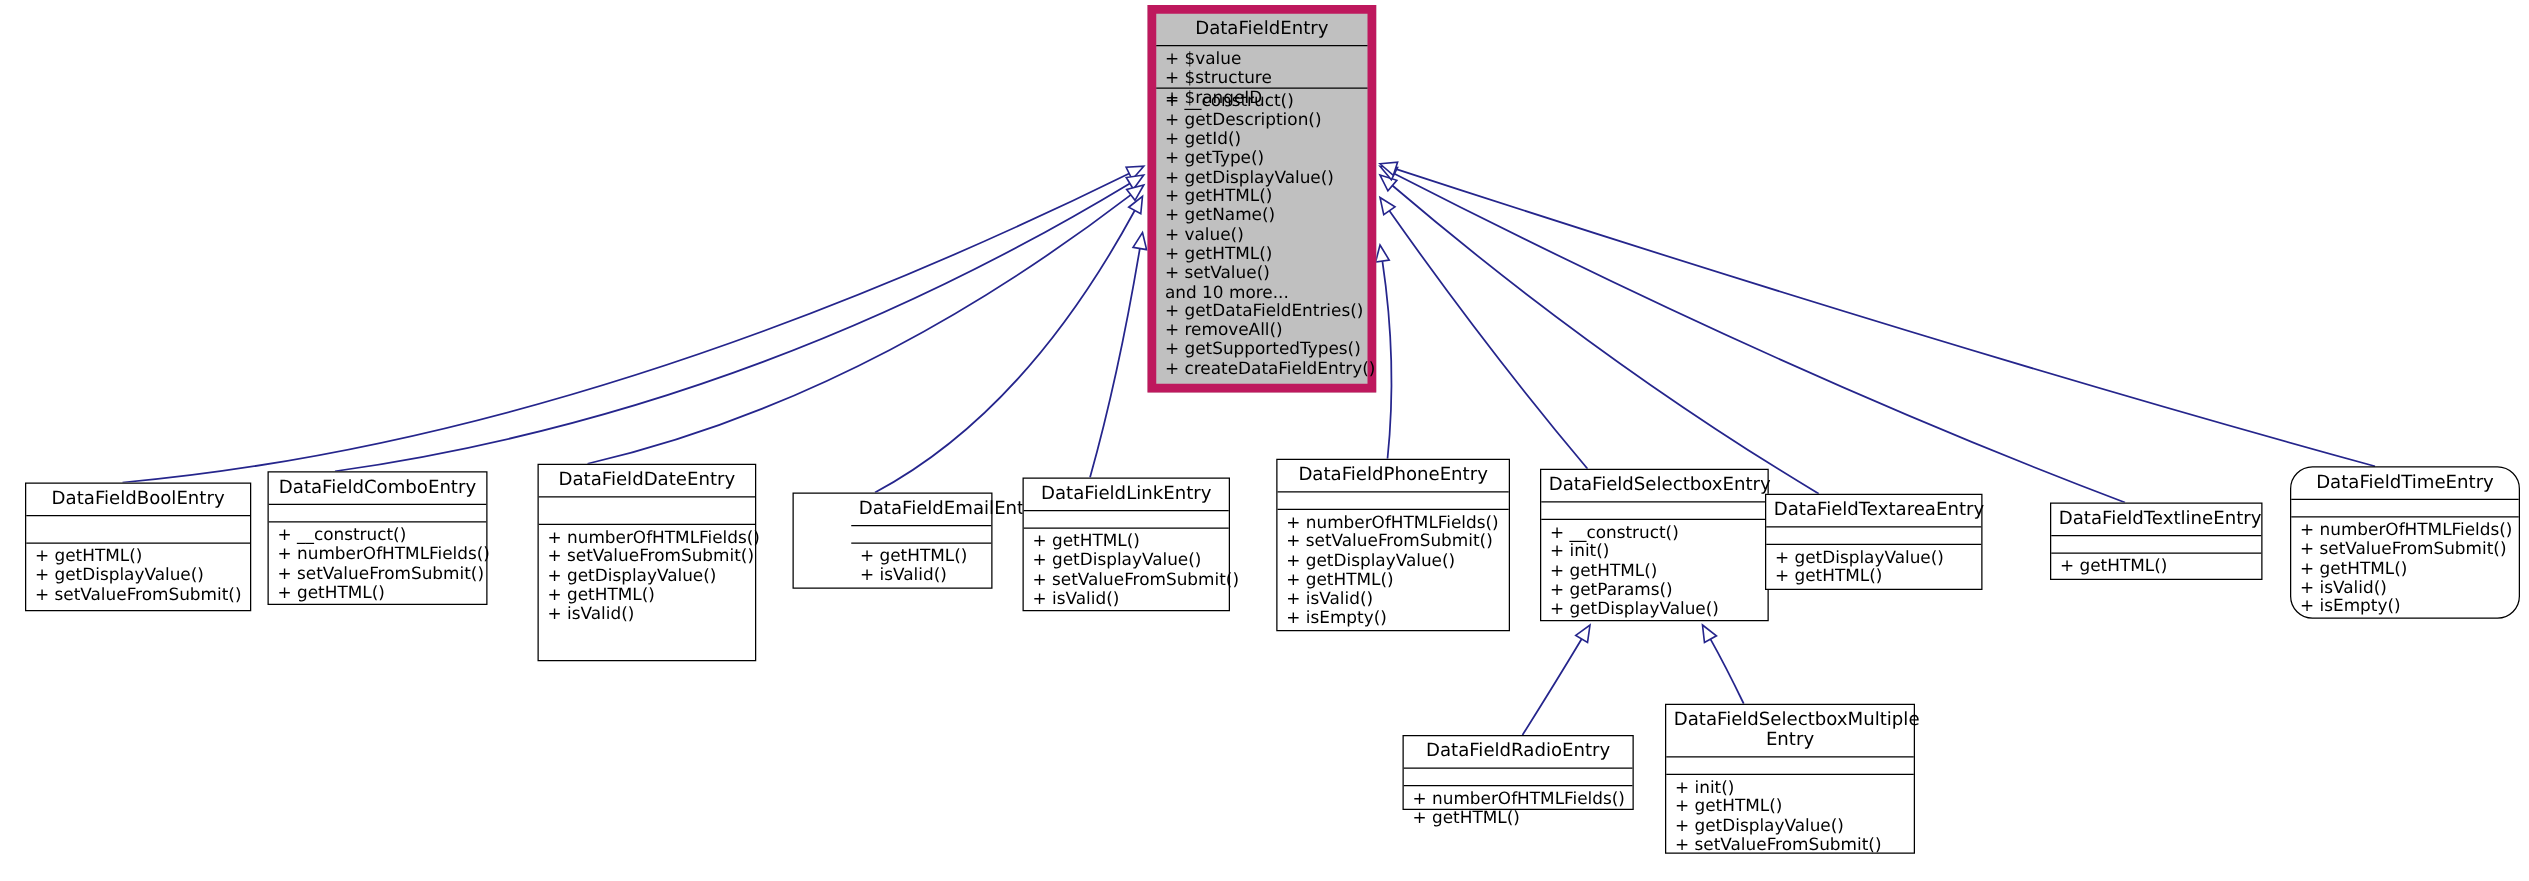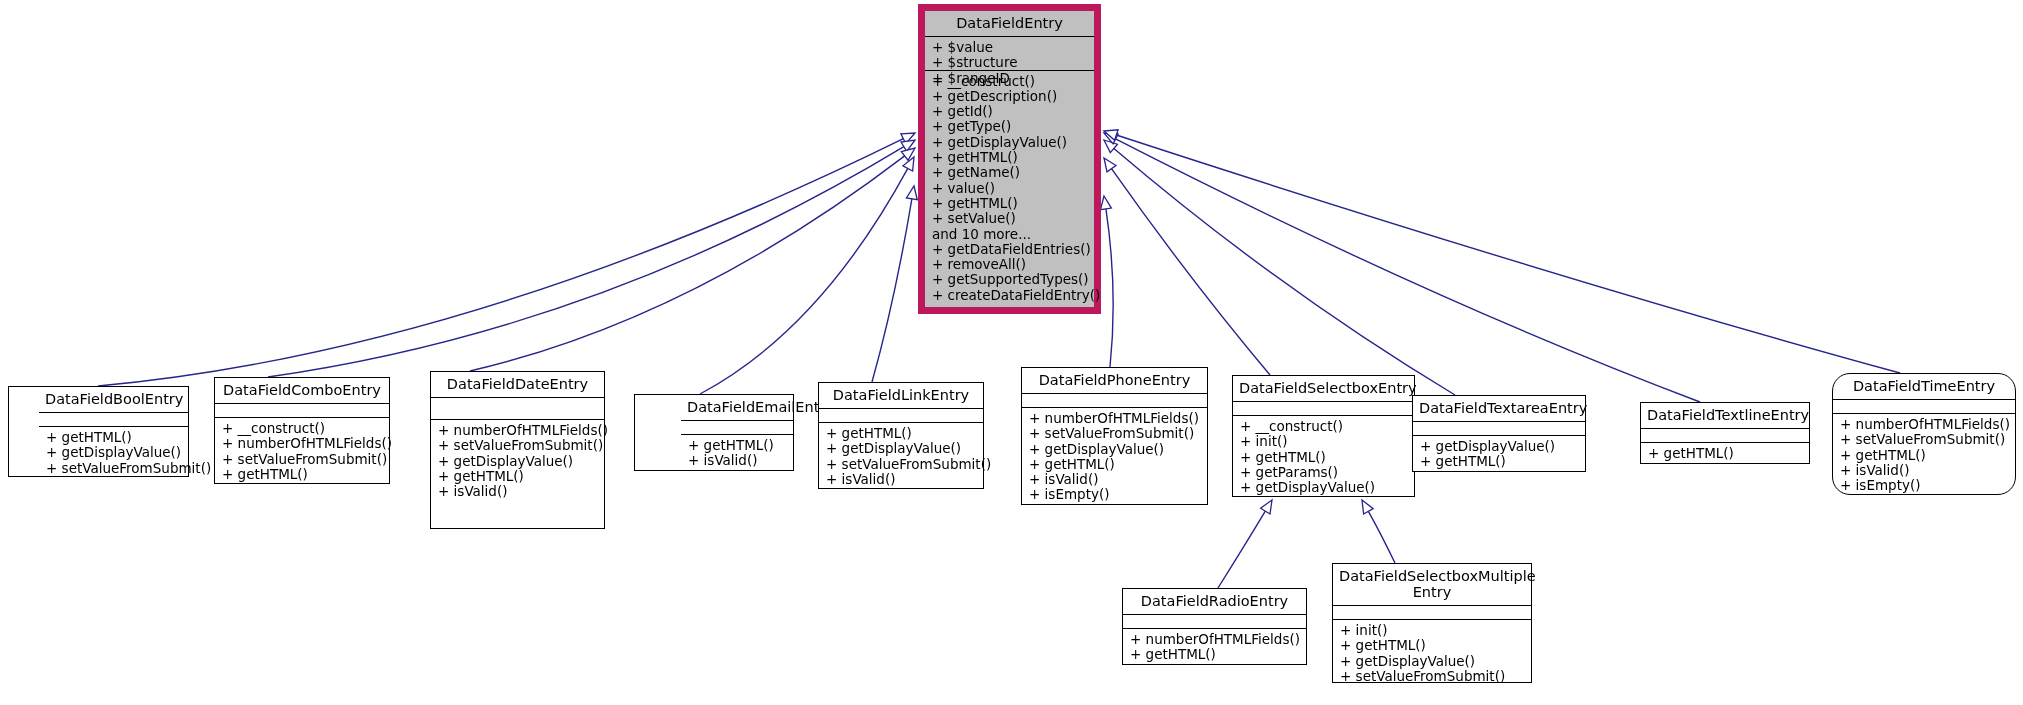--- a/index.html
+++ b/index.html
@@ -141,21 +141,21 @@
           <div class="uml-row">+ value()</div>
           <div class="uml-row">+ getHTML()</div>
           <div class="uml-row">+ setValue()</div>
           <div class="uml-row more">and 10 more...</div>
           <div class="uml-row">+ getDataFieldEntries()</div>
           <div class="uml-row">+ removeAll()</div>
           <div class="uml-row">+ getSupportedTypes()</div>
           <div class="uml-row">+ createDataFieldEntry()</div>
         </div>
       </div>
-      <div class="uml-class" style="left: 8px; top: 386px; width: 181px; height: 91px; padding-left: 30px;">
+      <div class="uml-class" style="left: 20px; top: 386px; width: 181px; height: 103px;">
         <div class="uml-title">DataFieldBoolEntry</div>
         <div class="uml-attrs">
           <div class="empty-compartment"></div>
         </div>
         <div class="uml-ops">
           <div class="uml-row">+ getHTML()</div>
           <div class="uml-row">+ getDisplayValue()</div>
           <div class="uml-row">+ setValueFromSubmit()</div>
         </div>
       </div>
@@ -258,21 +258,21 @@
           <div class="empty-compartment"></div>
         </div>
         <div class="uml-ops">
           <div class="uml-row">+ numberOfHTMLFields()</div>
           <div class="uml-row">+ setValueFromSubmit()</div>
           <div class="uml-row">+ getHTML()</div>
           <div class="uml-row">+ isValid()</div>
           <div class="uml-row">+ isEmpty()</div>
         </div>
       </div>
-      <div class="uml-class" style="left: 1122px; top: 588px; width: 185px; height: 77px;">
+      <div class="uml-class" style="left: 1122px; top: 588px; width: 185px; height: 60px;">
         <div class="uml-title">DataFieldRadioEntry</div>
         <div class="uml-attrs">
           <div class="empty-compartment"></div>
         </div>
         <div class="uml-ops">
           <div class="uml-row">+ numberOfHTMLFields()</div>
           <div class="uml-row">+ getHTML()</div>
         </div>
       </div>
       <div class="uml-class" style="left: 1332px; top: 563px; width: 200px; height: 120px;">

